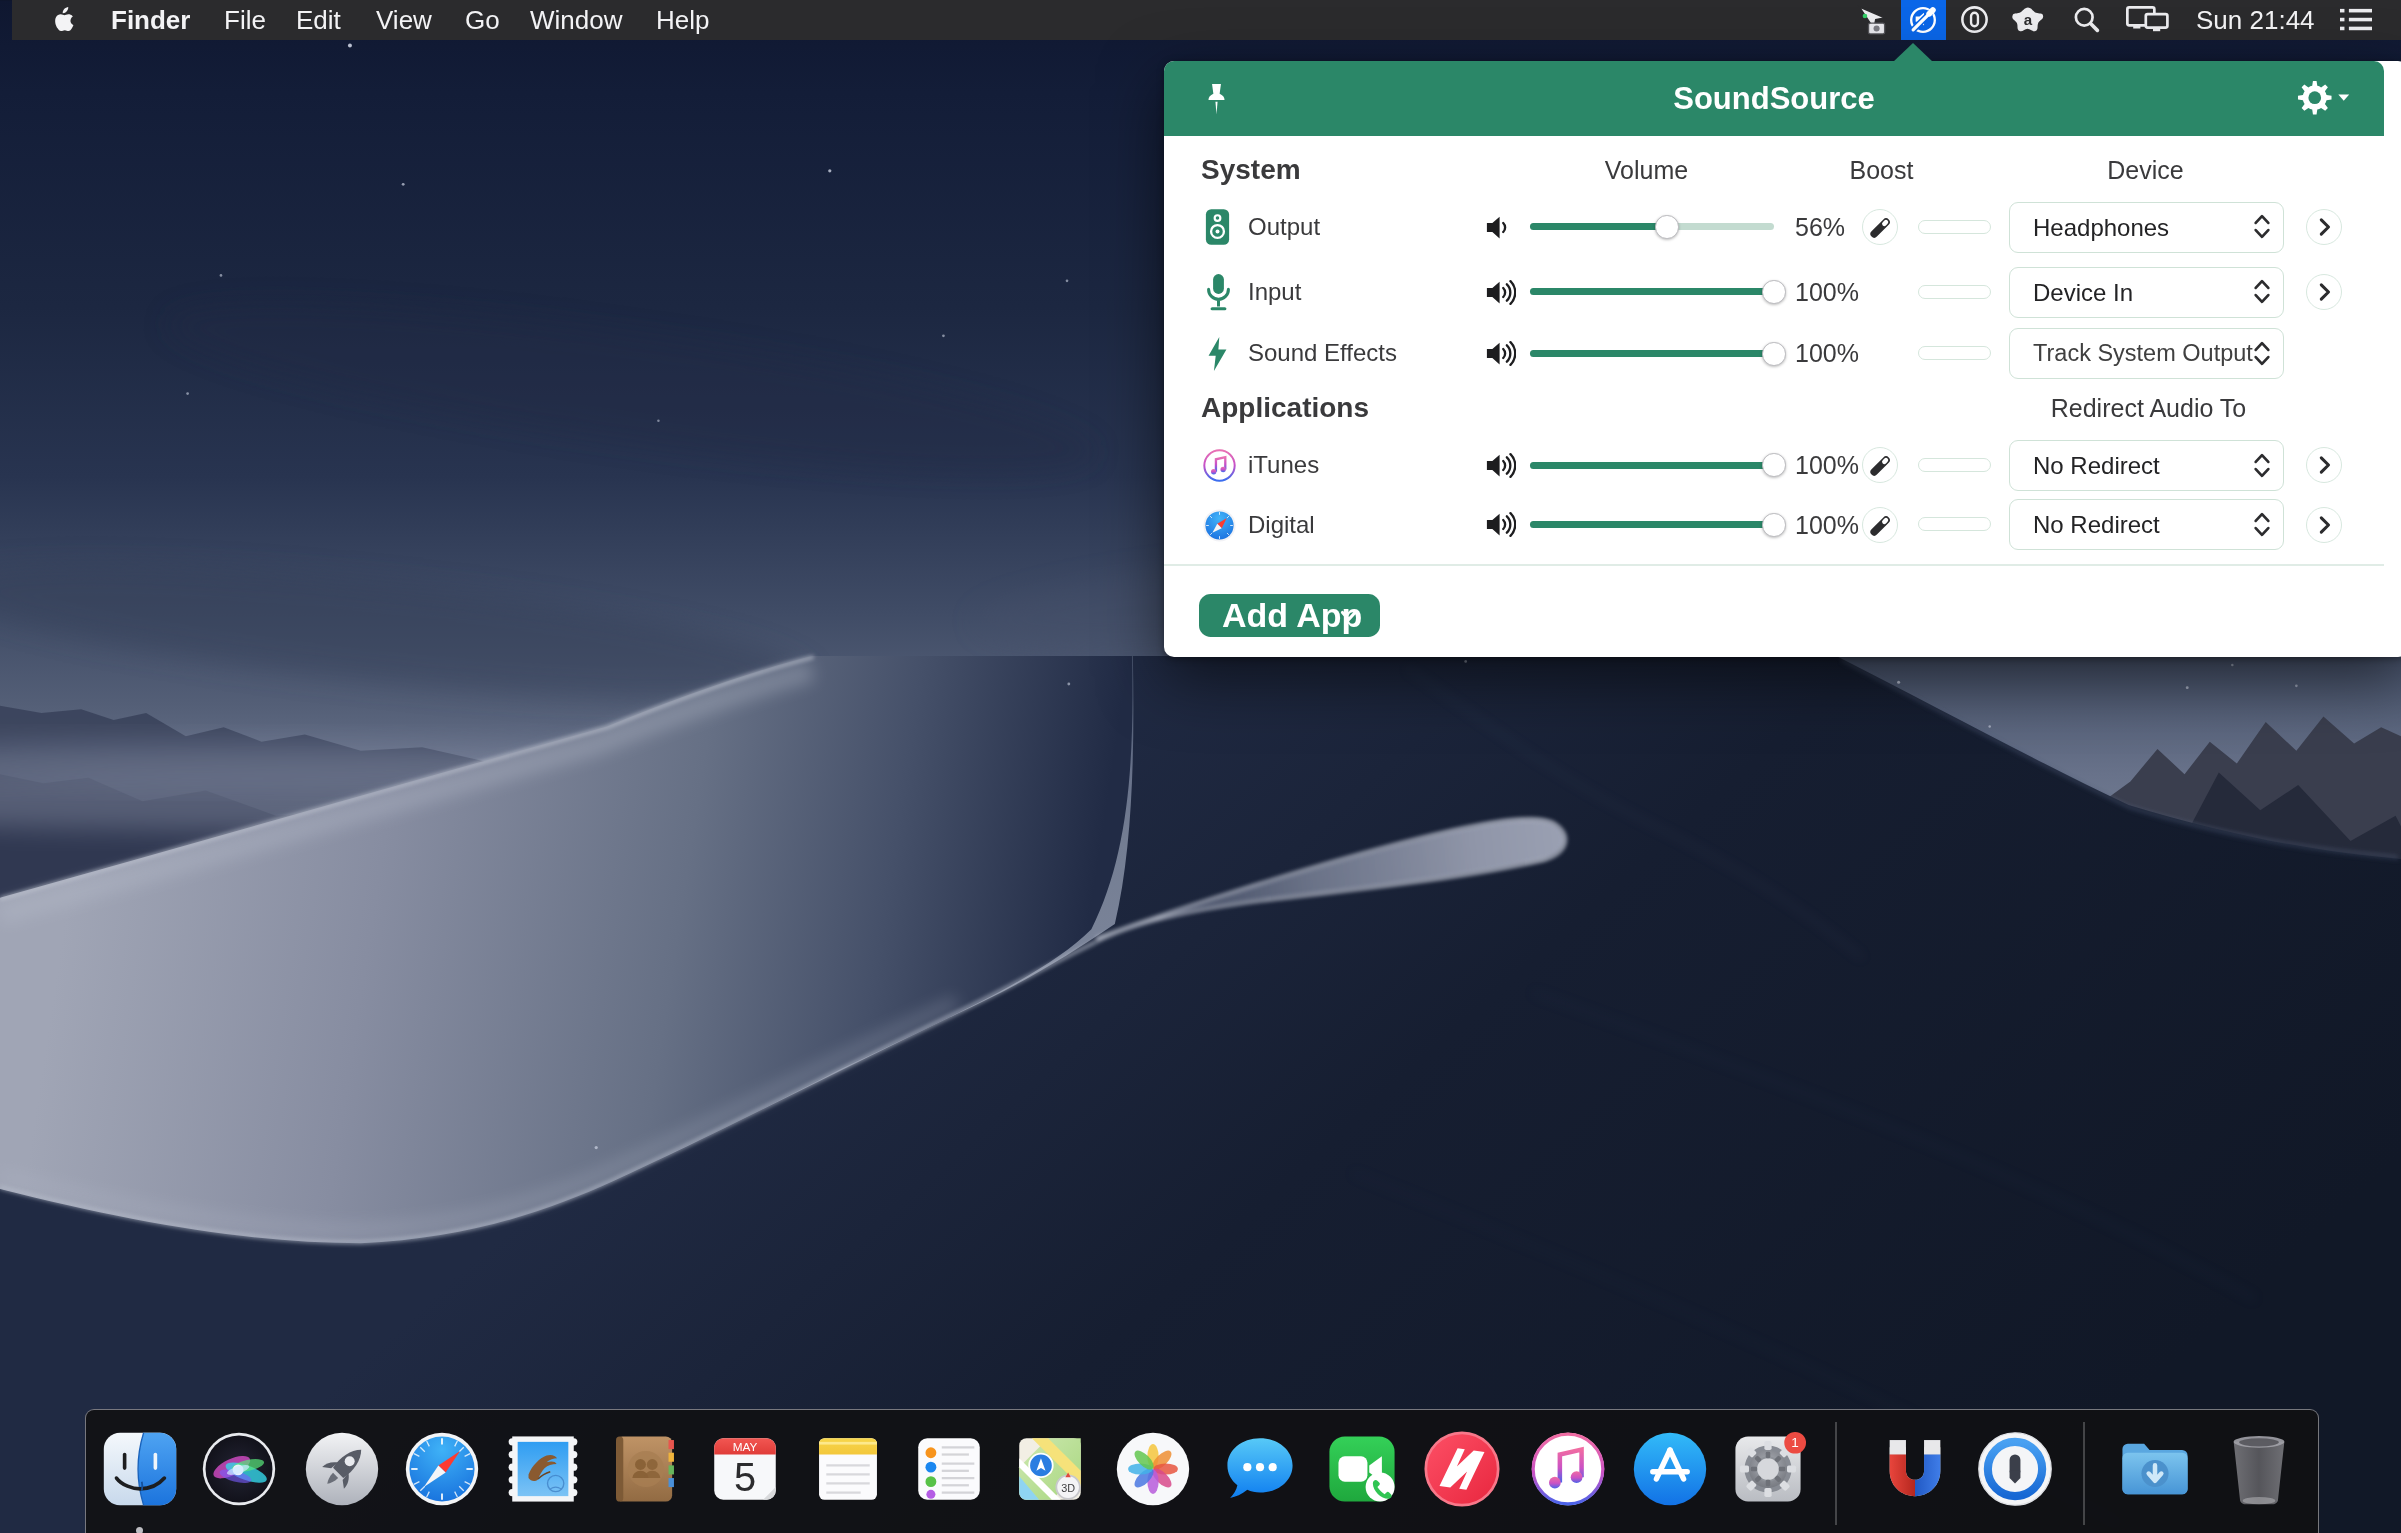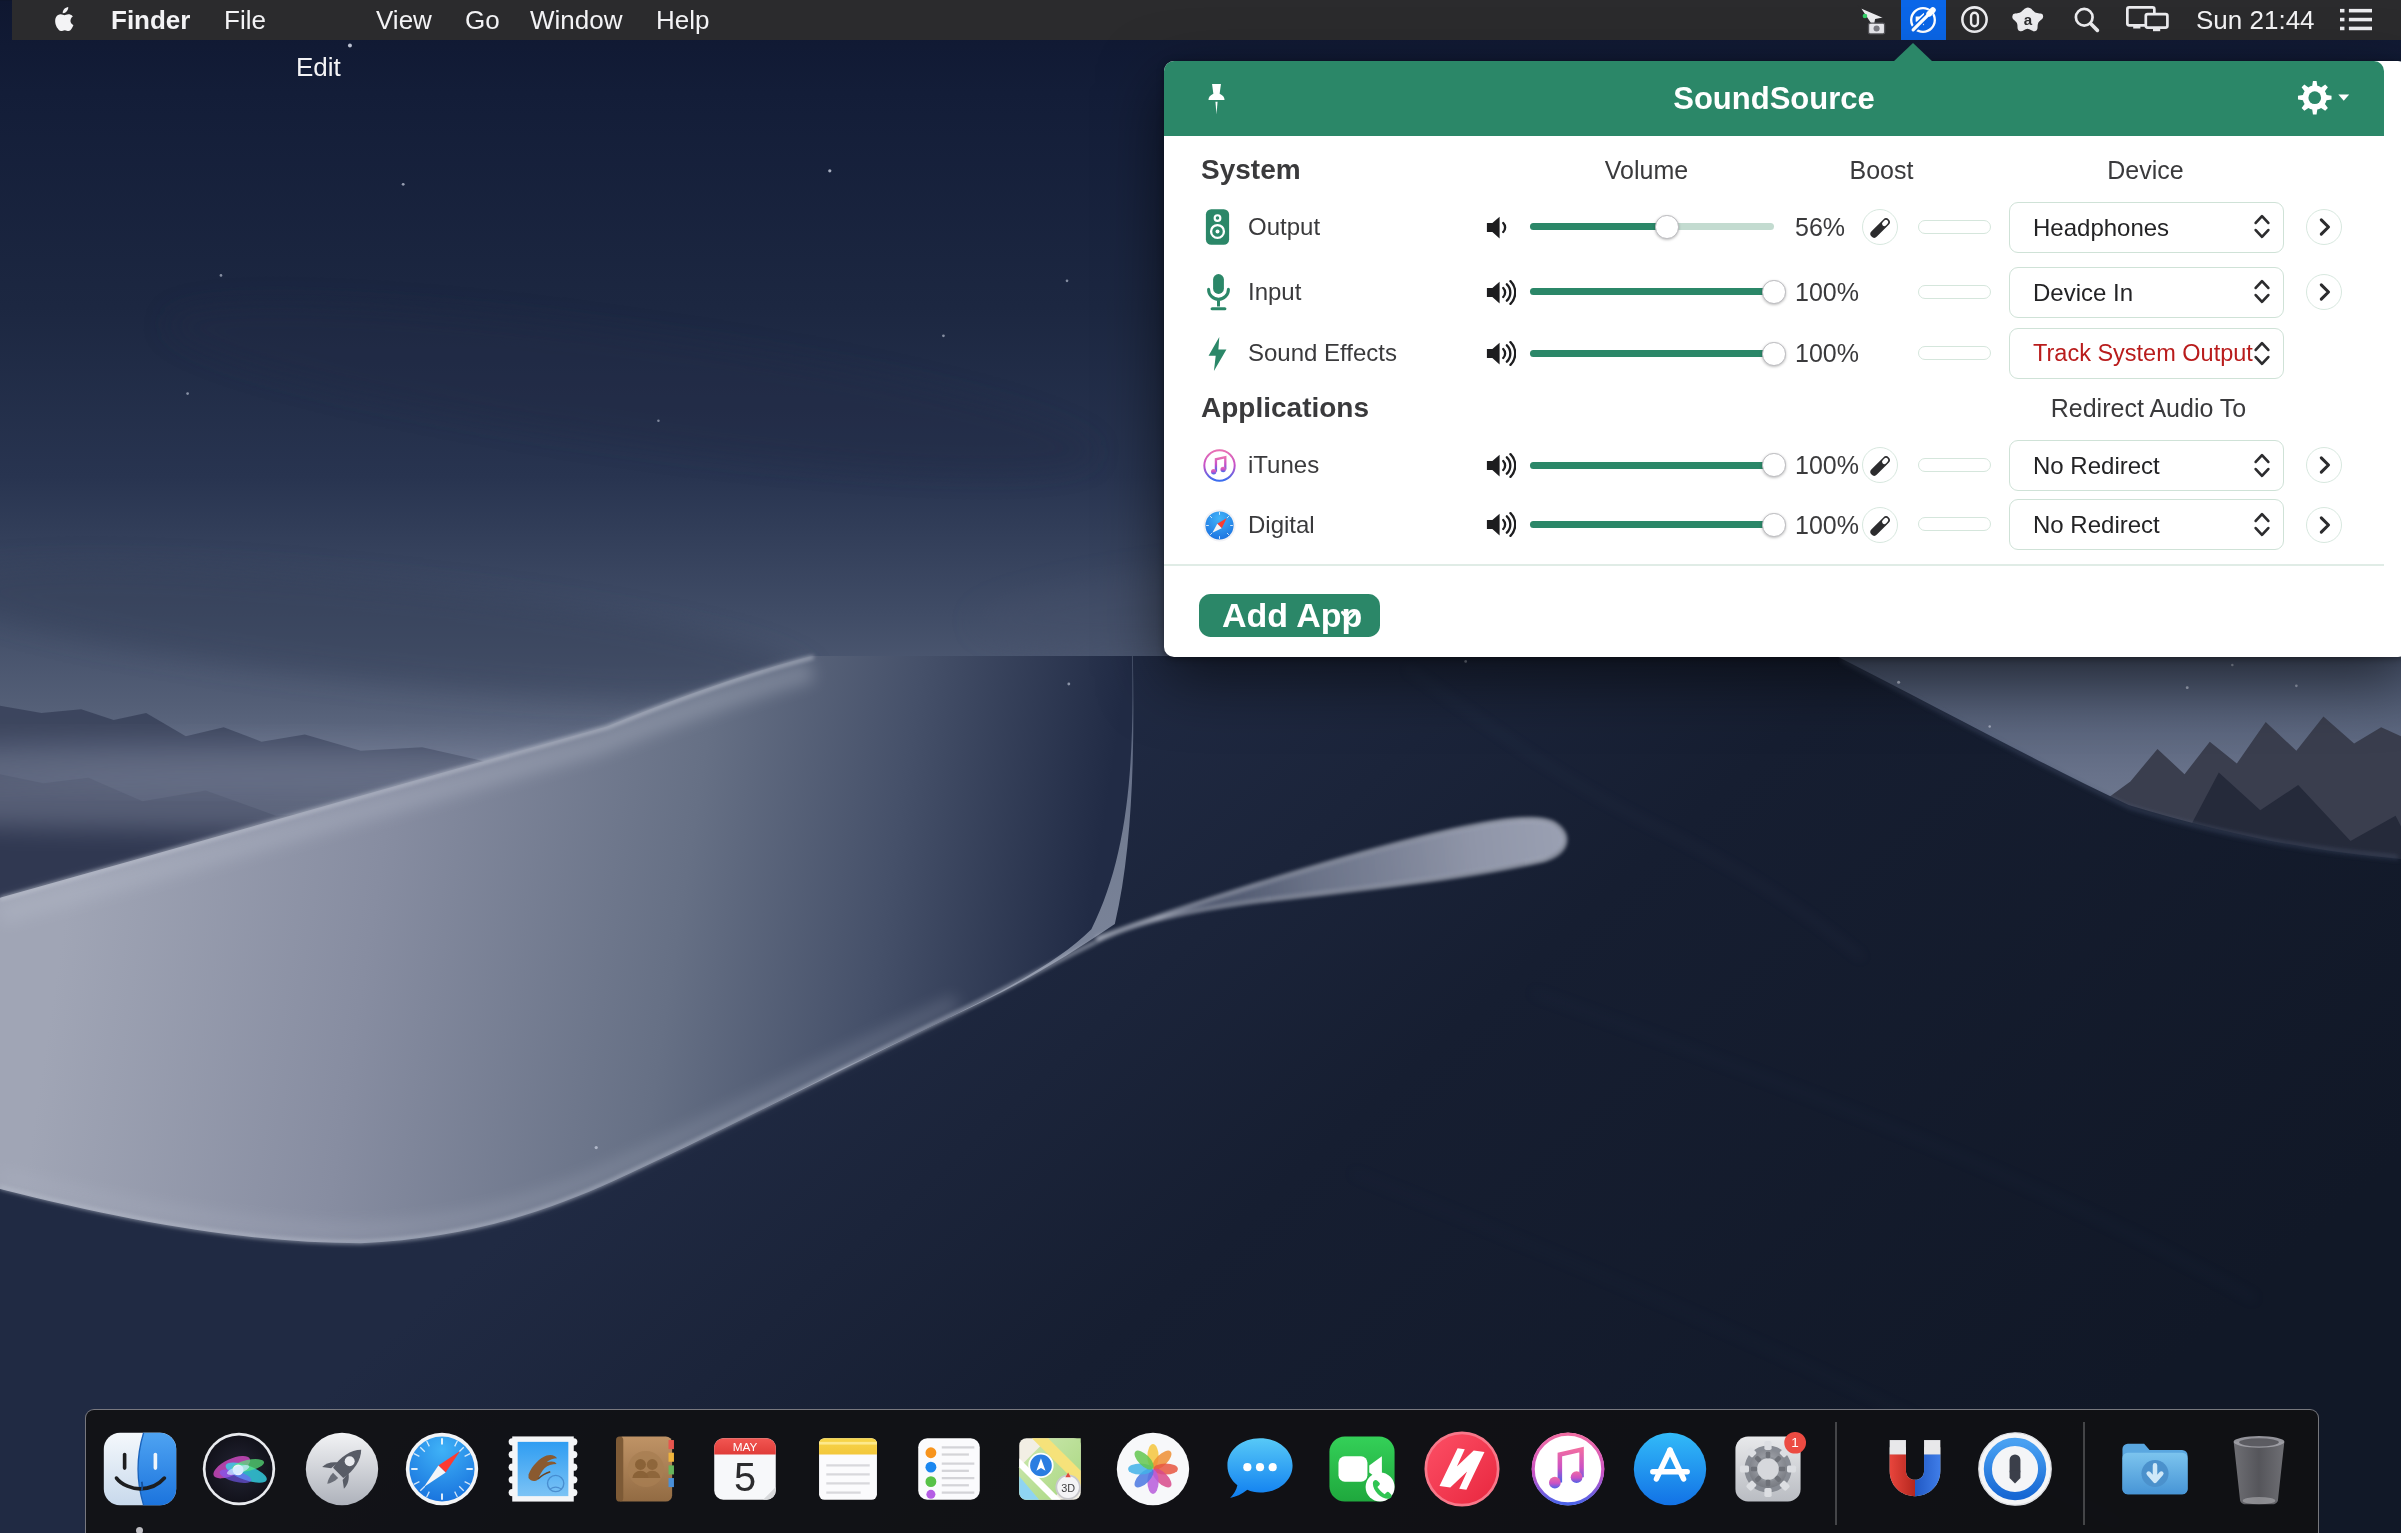--- a/index.html
+++ b/index.html
@@ -125,21 +125,21 @@
     <circle cx="2206" cy="805" r="1.4" opacity="0.6"></circle>
   </g>
 </svg>
 
 <div class="abs" id="menubar" style="left:12px;top:0;width:2401px;height:40px;background:#2b2b2d;color:#f3f3f5;">
   <svg class="abs" style="left:40px;top:7.2px" width="21.7" height="26" viewBox="0 0 24 29">
     <path fill="#f3f3f5" d="M16.4,4.8c1.1-1.3,1.8-3.1,1.6-4.8c-1.5,0.1-3.4,1-4.5,2.3c-1,1.2-1.9,3-1.6,4.7C13.6,7.1,15.3,6.1,16.4,4.8z M20.5,15.4c0-3.2,2.6-4.7,2.7-4.8c-1.5-2.2-3.8-2.5-4.6-2.5c-2-0.2-3.8,1.1-4.8,1.1c-1,0-2.5-1.1-4.1-1.1c-2.1,0-4.1,1.2-5.2,3.1c-2.2,3.8-0.6,9.5,1.6,12.6c1.1,1.5,2.3,3.2,4,3.1c1.6-0.1,2.2-1,4.1-1c1.9,0,2.5,1,4.1,1c1.7,0,2.8-1.5,3.8-3.1c1.2-1.8,1.7-3.5,1.7-3.6C23.8,20.1,20.5,18.9,20.5,15.4z"></path>
   </svg>
   <div class="abs" style="left:99px;top:0;height:40px;line-height:40px;font-size:26px;font-weight:bold;">Finder</div>
   <div class="abs" style="left:212px;top:0;height:40px;line-height:40px;font-size:26px;">File</div>
-  <div class="abs" style="left:284px;top:0;height:56px;line-height:40px;font-size:26px;margin-top:47px;">Edit</div>
+  <div class="abs" style="left:284px;top:0;height:56px;line-height:40px;font-size:26px;">Edit</div>
   <div class="abs" style="left:364px;top:0;height:40px;line-height:40px;font-size:26px;">View</div>
   <div class="abs" style="left:453px;top:0;height:40px;line-height:40px;font-size:26px;">Go</div>
   <div class="abs" style="left:518px;top:0;height:40px;line-height:40px;font-size:26px;">Window</div>
   <div class="abs" style="left:644px;top:0;height:40px;line-height:40px;font-size:26px;">Help</div>
 
   <svg class="abs" style="left:1844px;top:5.4px" width="34" height="31" viewBox="0 0 38 34">
     <path d="M4,2 L20,26 L22,16 L32,14 Z" fill="#ececef" stroke="#2b2b2d" stroke-width="1.5"></path>
     <rect x="14" y="20" width="18" height="12" rx="2" fill="#e8e8ec" stroke="#55555a" stroke-width="1.5"></rect>
     <circle cx="23" cy="26" r="3.4" fill="#7b7b82"></circle>
     <circle cx="10" cy="12" r="2.6" fill="#3c6"></circle>
@@ -657,21 +657,21 @@
       <path d="M20,11 A7,7 0 0 1 20,21" fill="none" stroke="#1d1d1f" stroke-width="2.6" stroke-linecap="round"></path>
       <path d="M24,7 A12.5,12.5 0 0 1 24,25" fill="none" stroke="#1d1d1f" stroke-width="2.6" stroke-linecap="round"></path>
       <path d="M28,3.5 A17.5,17.5 0 0 1 28,28.5" fill="none" stroke="#1d1d1f" stroke-width="2.6" stroke-linecap="round"></path>
     </svg>
       <div class="abs" style="left:366px;top:289px;width:244px;height:7.2px;border-radius:3.6px;background:#c3dbd0;"></div>
     <div class="abs" style="left:366px;top:289px;width:244px;height:7.2px;border-radius:3.6px;background:#2b8768;"></div>
     <div class="abs" style="left:598px;top:281px;width:23.5px;height:23.5px;border-radius:50%;background:#ffffff;border:0.9px solid #b9b9bd;box-sizing:border-box;box-shadow:0 0.9px 2.7px rgba(0,0,0,0.25);"></div>
       <div class="abs" style="left:631px;top:272px;height:40px;line-height:40px;font-size:25px;color:#3a3a3c;white-space:nowrap;">100%</div>
       <div class="abs" style="left:754px;top:285px;width:73px;height:14.4px;border-radius:7.2px;background:#fff;border:1.8px solid #d5e6dc;box-sizing:border-box;"></div>
       <div class="abs" style="left:845px;top:267px;width:275px;height:51px;border-radius:9px;background:#fff;border:1.8px solid #cfe2d7;box-sizing:border-box;"></div>
-    <div class="abs" style="left:869px;top:267px;height:51px;line-height:51px;font-size:23.5px;color:#b91c1c;">Track System Output</div>
+    <div class="abs" style="left:869px;top:267px;height:51px;line-height:51px;font-size:23.5px;color:#404040;">Track System Output</div>
     <svg class="abs" style="left:1088px;top:279px" width="20" height="27" viewBox="0 0 22 30">
       <path d="M4,11 L11,3.5 L18,11" fill="none" stroke="#2c2c2e" stroke-width="3" stroke-linejoin="round" stroke-linecap="round"></path>
       <path d="M4,19 L11,26.5 L18,19" fill="none" stroke="#2c2c2e" stroke-width="3" stroke-linejoin="round" stroke-linecap="round"></path>
     </svg>
       <div class="abs" style="left:37px;top:327px;height:40px;line-height:40px;font-size:28px;color:#3a3a3c;font-weight:bold;white-space:nowrap;">Applications</div>
       <div class="abs" style="left:759px;top:327px;width:451px;height:40px;line-height:40px;font-size:25px;color:#3a3a3c;text-align:center;white-space:nowrap;">Redirect Audio To</div>
       <svg class="abs" style="left:39px;top:388px" width="33" height="33" viewBox="0 0 37 37">
   <defs>
     <linearGradient id="itr" x1="0" y1="0" x2="0" y2="1">
       <stop offset="0" stop-color="#e971b3"></stop>

